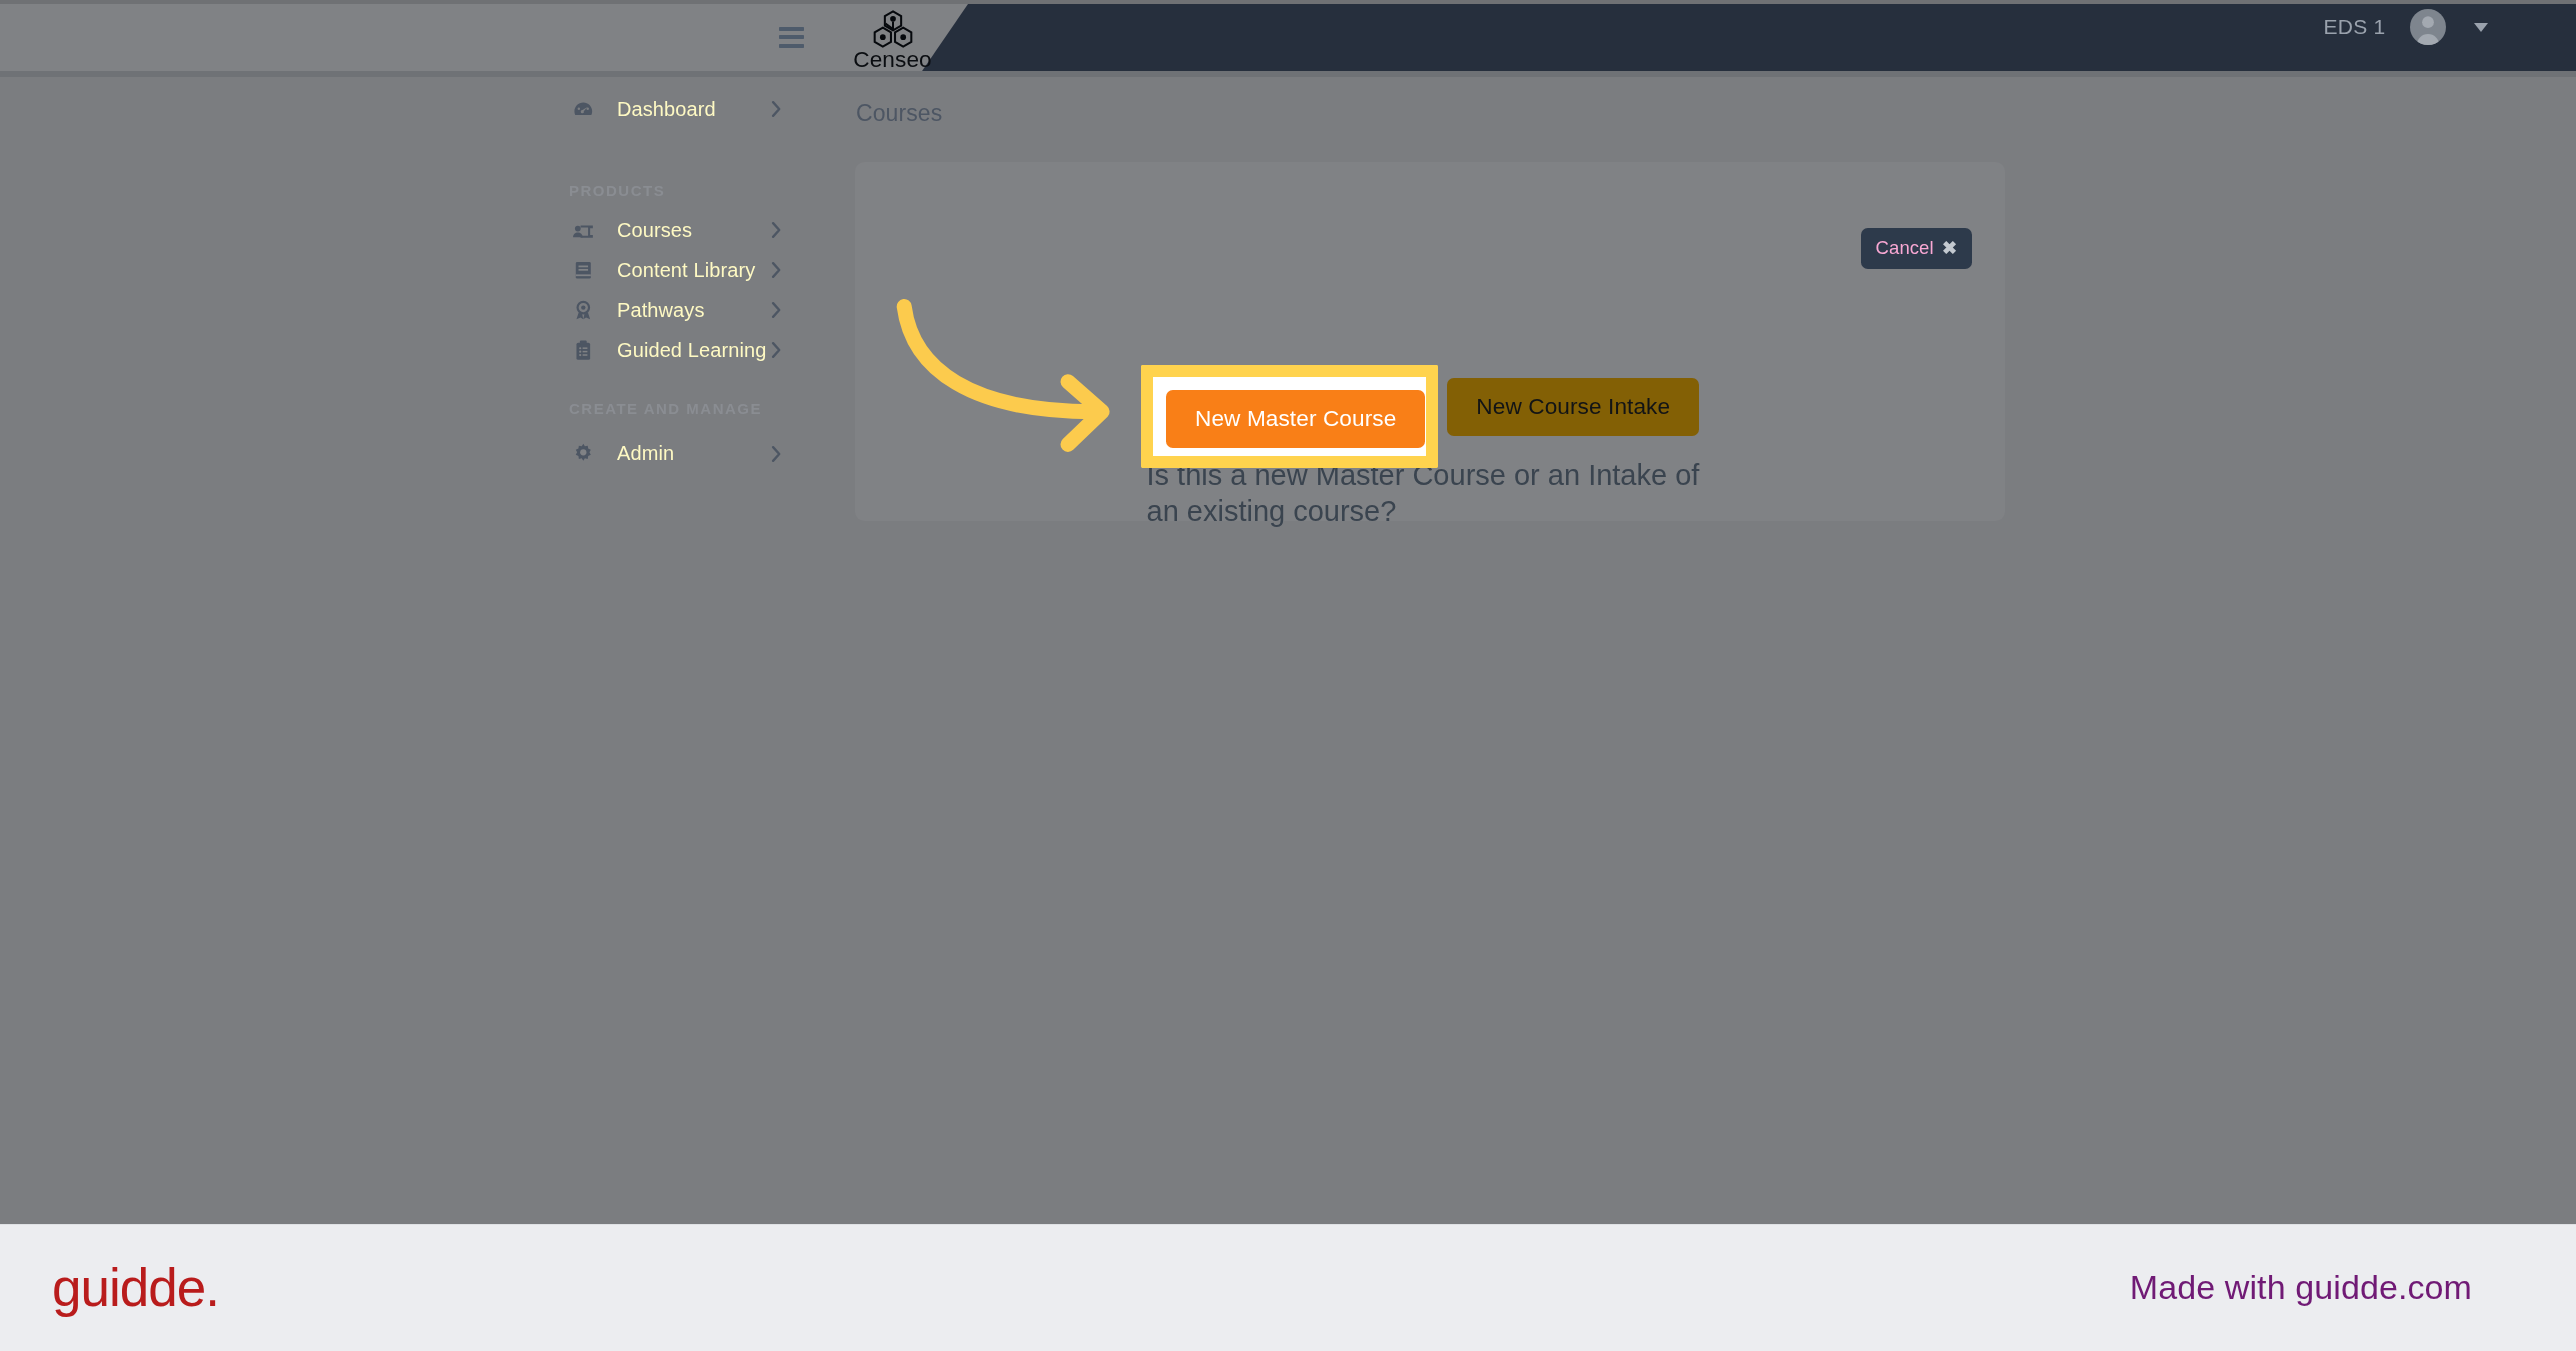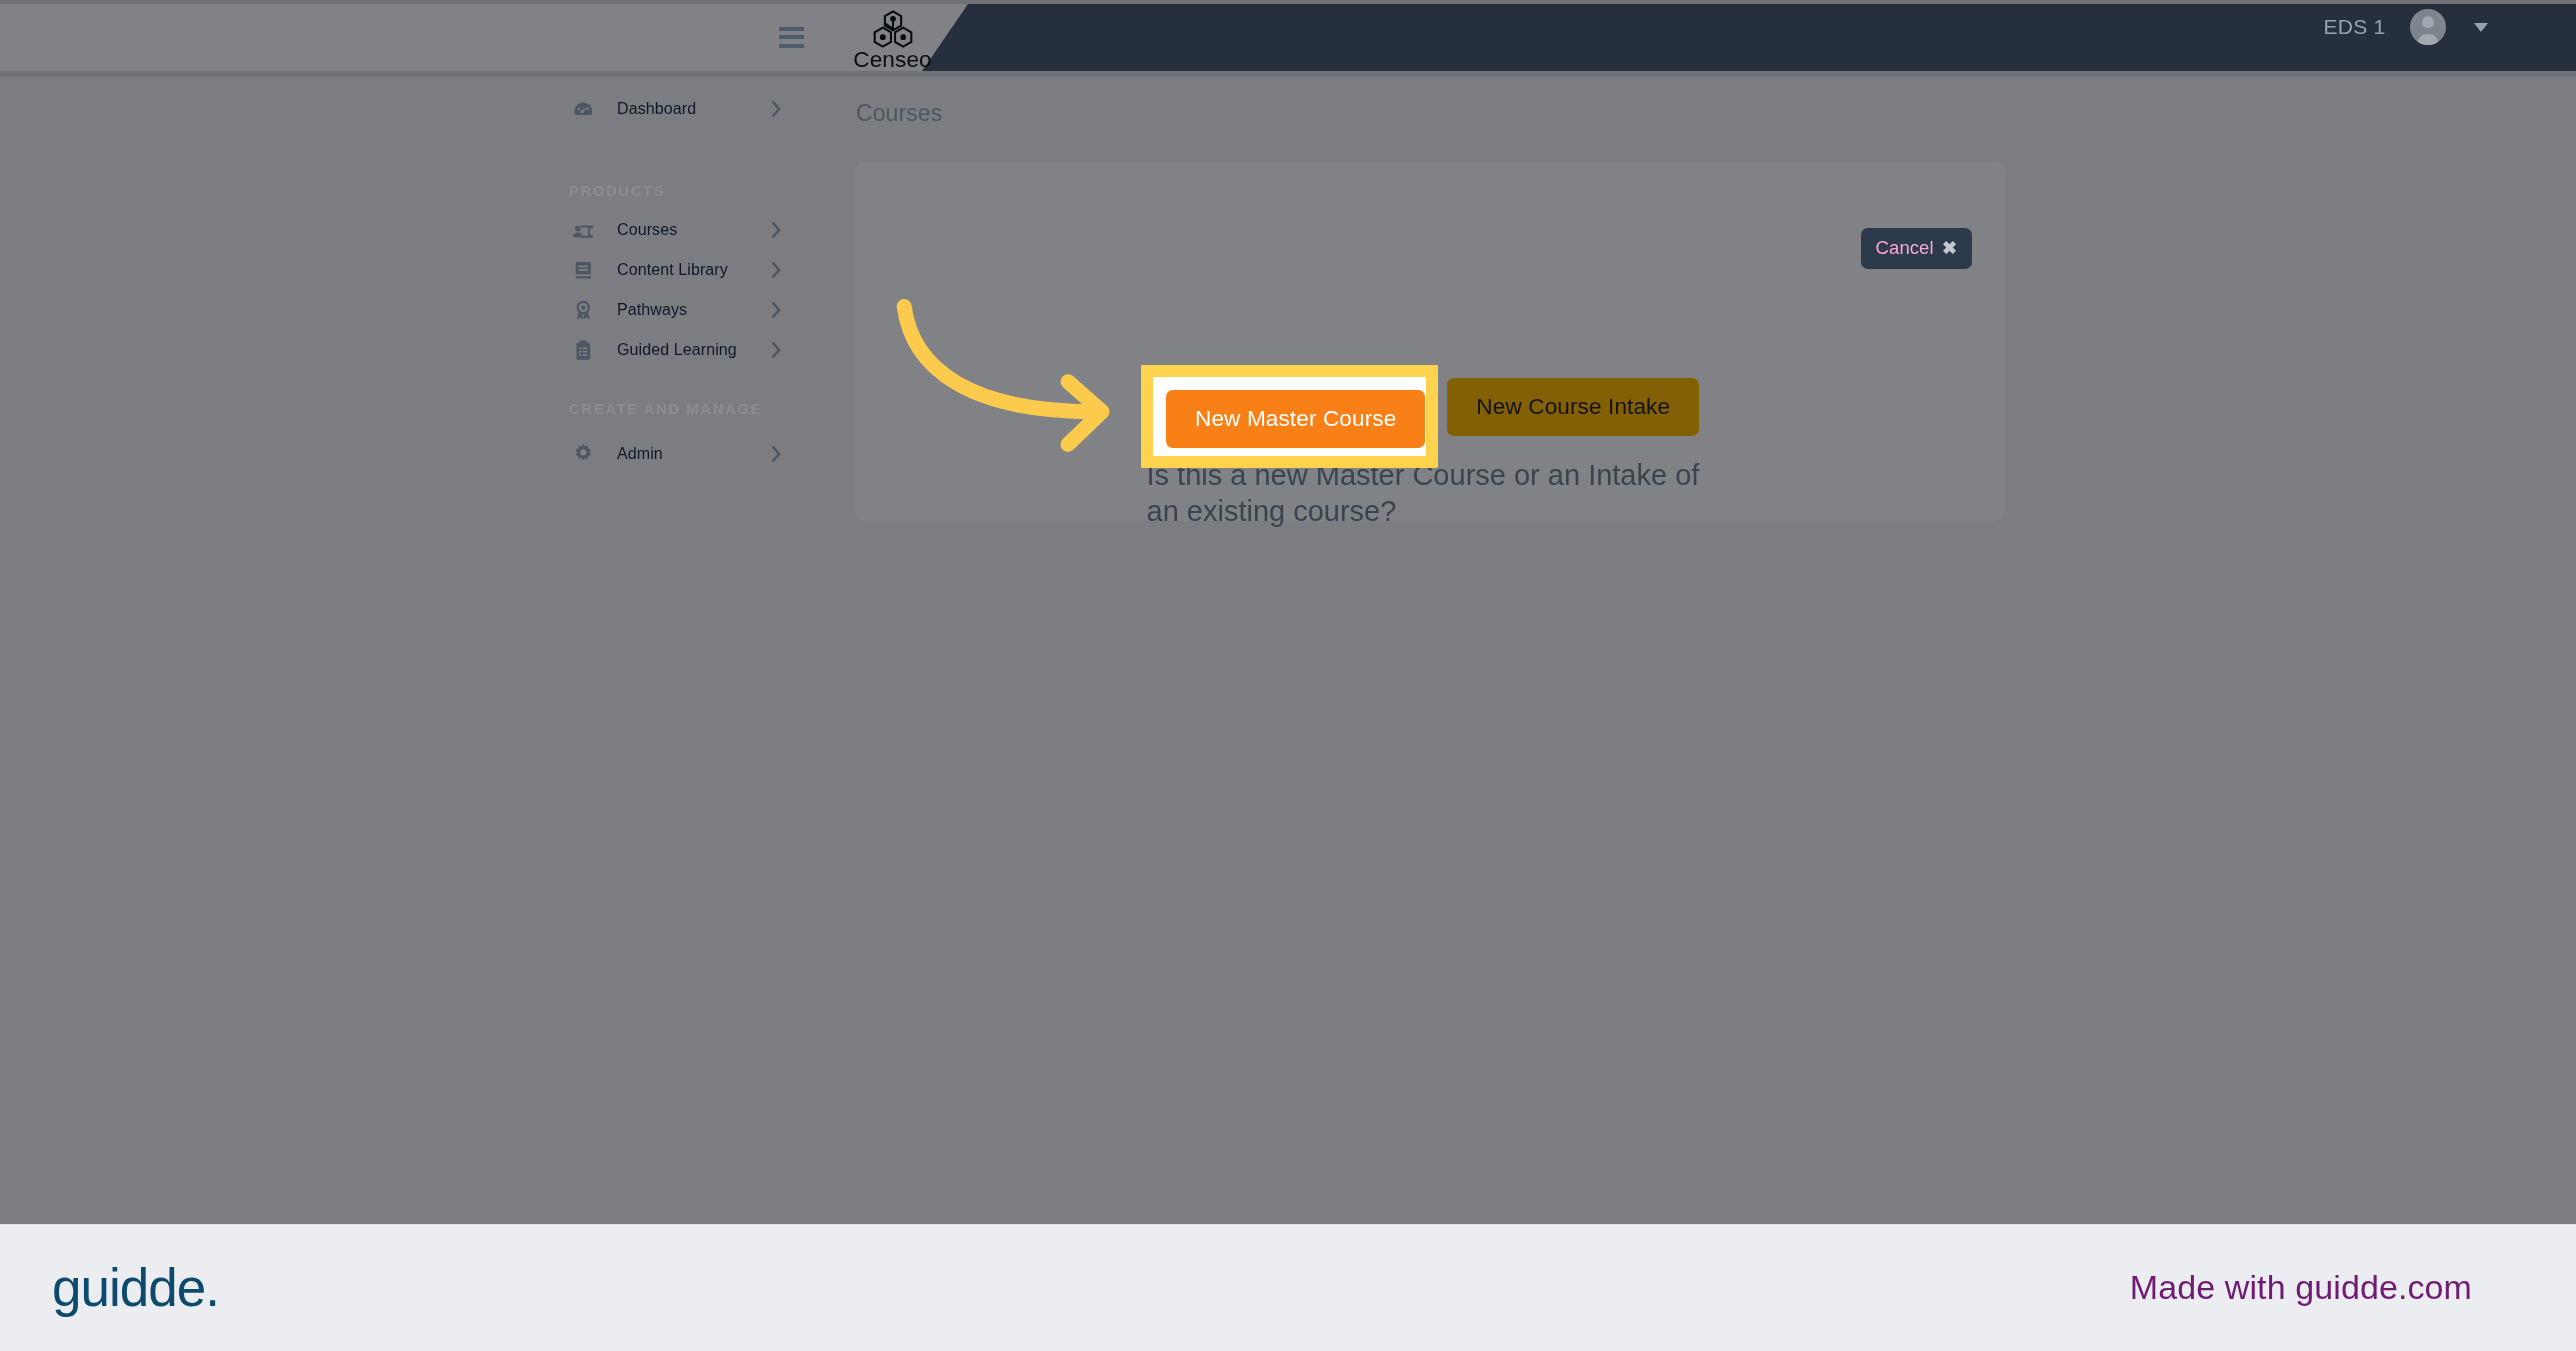--- a/index.html
+++ b/index.html
@@ -141,22 +141,22 @@
     height: 29px;
     display: flex;
     align-items: center;
     justify-content: center;
     margin-right: 19px;
     flex: 0 0 auto;
     color: #4d5663;
   }
   .nav-icon svg { display: block; }
   .nav-label {
-    font-size: 16px;
-    color: #0f172a;
+    font-size: 20px;
+    color: #fef9c3;
     letter-spacing: 0.1px;
     white-space: nowrap;
   }
   .nav-chevron {
     position: absolute;
     right: 38px;
     top: 50%;
     transform: translateY(-50%);
     color: #4d5663;
     display: flex;
@@ -294,21 +294,21 @@
     height: 127px;
     background: #ecedf0;
     border-top: 0.7px solid #dfe1e4;
   }
   .footer-logo {
     position: absolute;
     left: 52px;
     top: 36px;
     font-size: 53px;
     font-weight: normal;
-    color: #0c4a6e;
+    color: #b91c1c;
     letter-spacing: -1px;
     line-height: 53px;
   }
   .footer-made {
     position: absolute;
     right: 104px;
     top: 45px;
     font-size: 34px;
     color: #701a75;
     letter-spacing: 0.1px;

